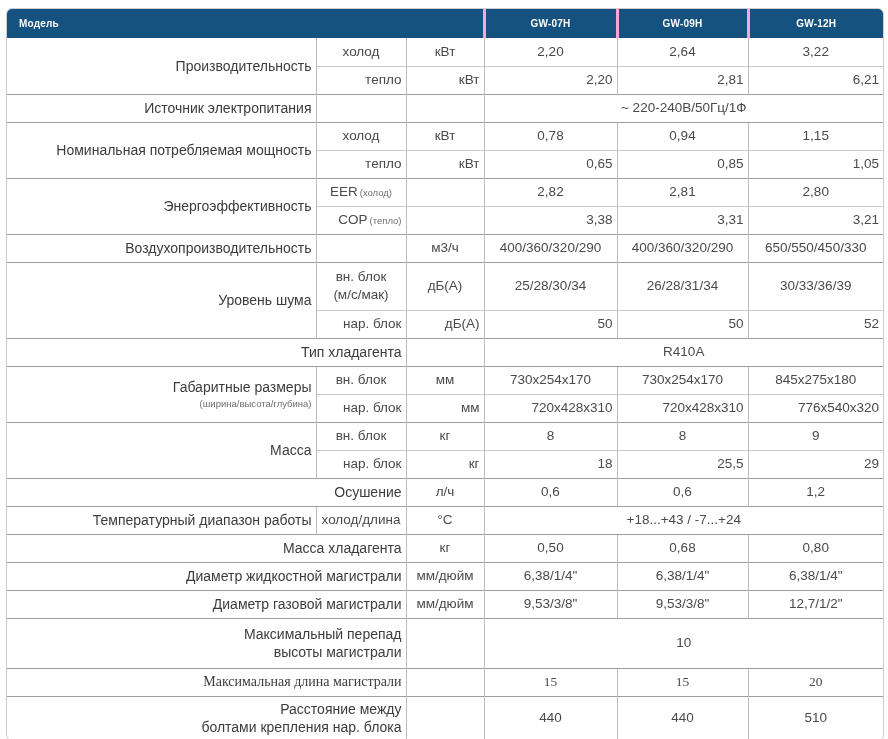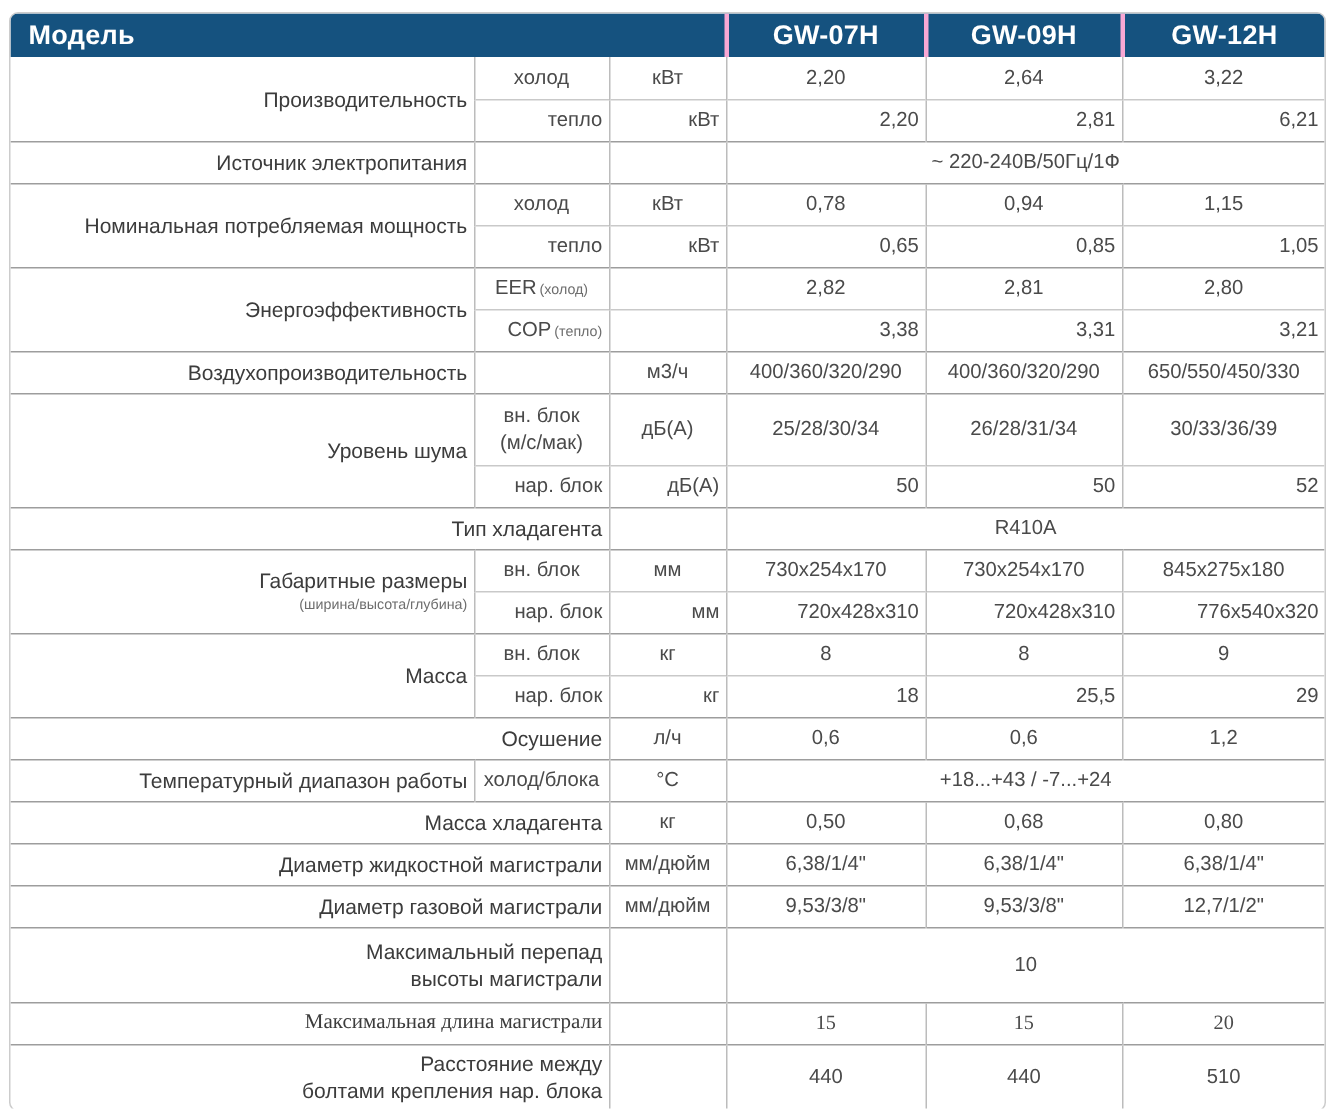--- a/index.html
+++ b/index.html
@@ -1,19 +1,19 @@
 <!DOCTYPE html>
 <html><head>
 <meta charset="utf-8">
 <style>
   html,body{margin:0;padding:0;background:#ffffff;}
   body{width:888px;height:739px;position:relative;font-family:"Liberation Sans",sans-serif;}
   .card{position:absolute;left:6px;top:8px;width:876px;border:1px solid #cccccc;border-radius:6px;overflow:hidden;background:#ffffff;}
   table{border-collapse:collapse;width:100%;table-layout:fixed;}
-  thead th{background:#15527F;color:#ffffff;font-size:18px;font-weight:bold;height:29px;padding:0 4px;letter-spacing:.2px;}
+  thead th{background:#15527F;color:#ffffff;font-size:10px;font-weight:bold;height:29px;padding:0 4px;letter-spacing:.2px;}
   th.model-label{text-align:left;padding-left:12px;}
   th.model-name{text-align:center;border-left:3px solid #f9a8d4;}
   td{font-size:13.5px;color:#4a4a4a;text-align:center;vertical-align:middle;
      border-top:1px solid #9d9d9d;padding:2px 4px;box-sizing:border-box;line-height:1.3;}
   tr.inner td{border-top-color:#c9c9c9;text-align:right;}
   tr.first td{border-top:none;}
   td.bl{border-left:1px solid #bcbcbc;}
   td.label{text-align:right;padding-left:12px;color:#3c3c3c;font-size:14px;}
   .lbl-text{white-space:pre-line;}
   .sub-text{white-space:pre-line;}
@@ -154,21 +154,21 @@
         </tr>
         <tr style="height: 28px;">
           <td class="label" colspan="2"><span class="lbl-text">Осушение</span></td>
           <td class="bl">л/ч</td>
           <td class="bl">0,6</td>
           <td class="bl">0,6</td>
           <td class="bl">1,2</td>
         </tr>
         <tr style="height: 28px;">
           <td class="label"><span class="lbl-text">Температурный диапазон работы</span></td>
-          <td class="bl"><span class="sub-text">холод/блока</span></td>
+          <td class="bl"><span class="sub-text">холод/длина</span></td>
           <td class="bl">°С</td>
           <td class="bl" colspan="3">+18...+43 / -7...+24</td>
         </tr>
         <tr style="height: 28px;">
           <td class="label" colspan="2"><span class="lbl-text">Масса хладагента</span></td>
           <td class="bl">кг</td>
           <td class="bl">0,50</td>
           <td class="bl">0,68</td>
           <td class="bl">0,80</td>
         </tr>

